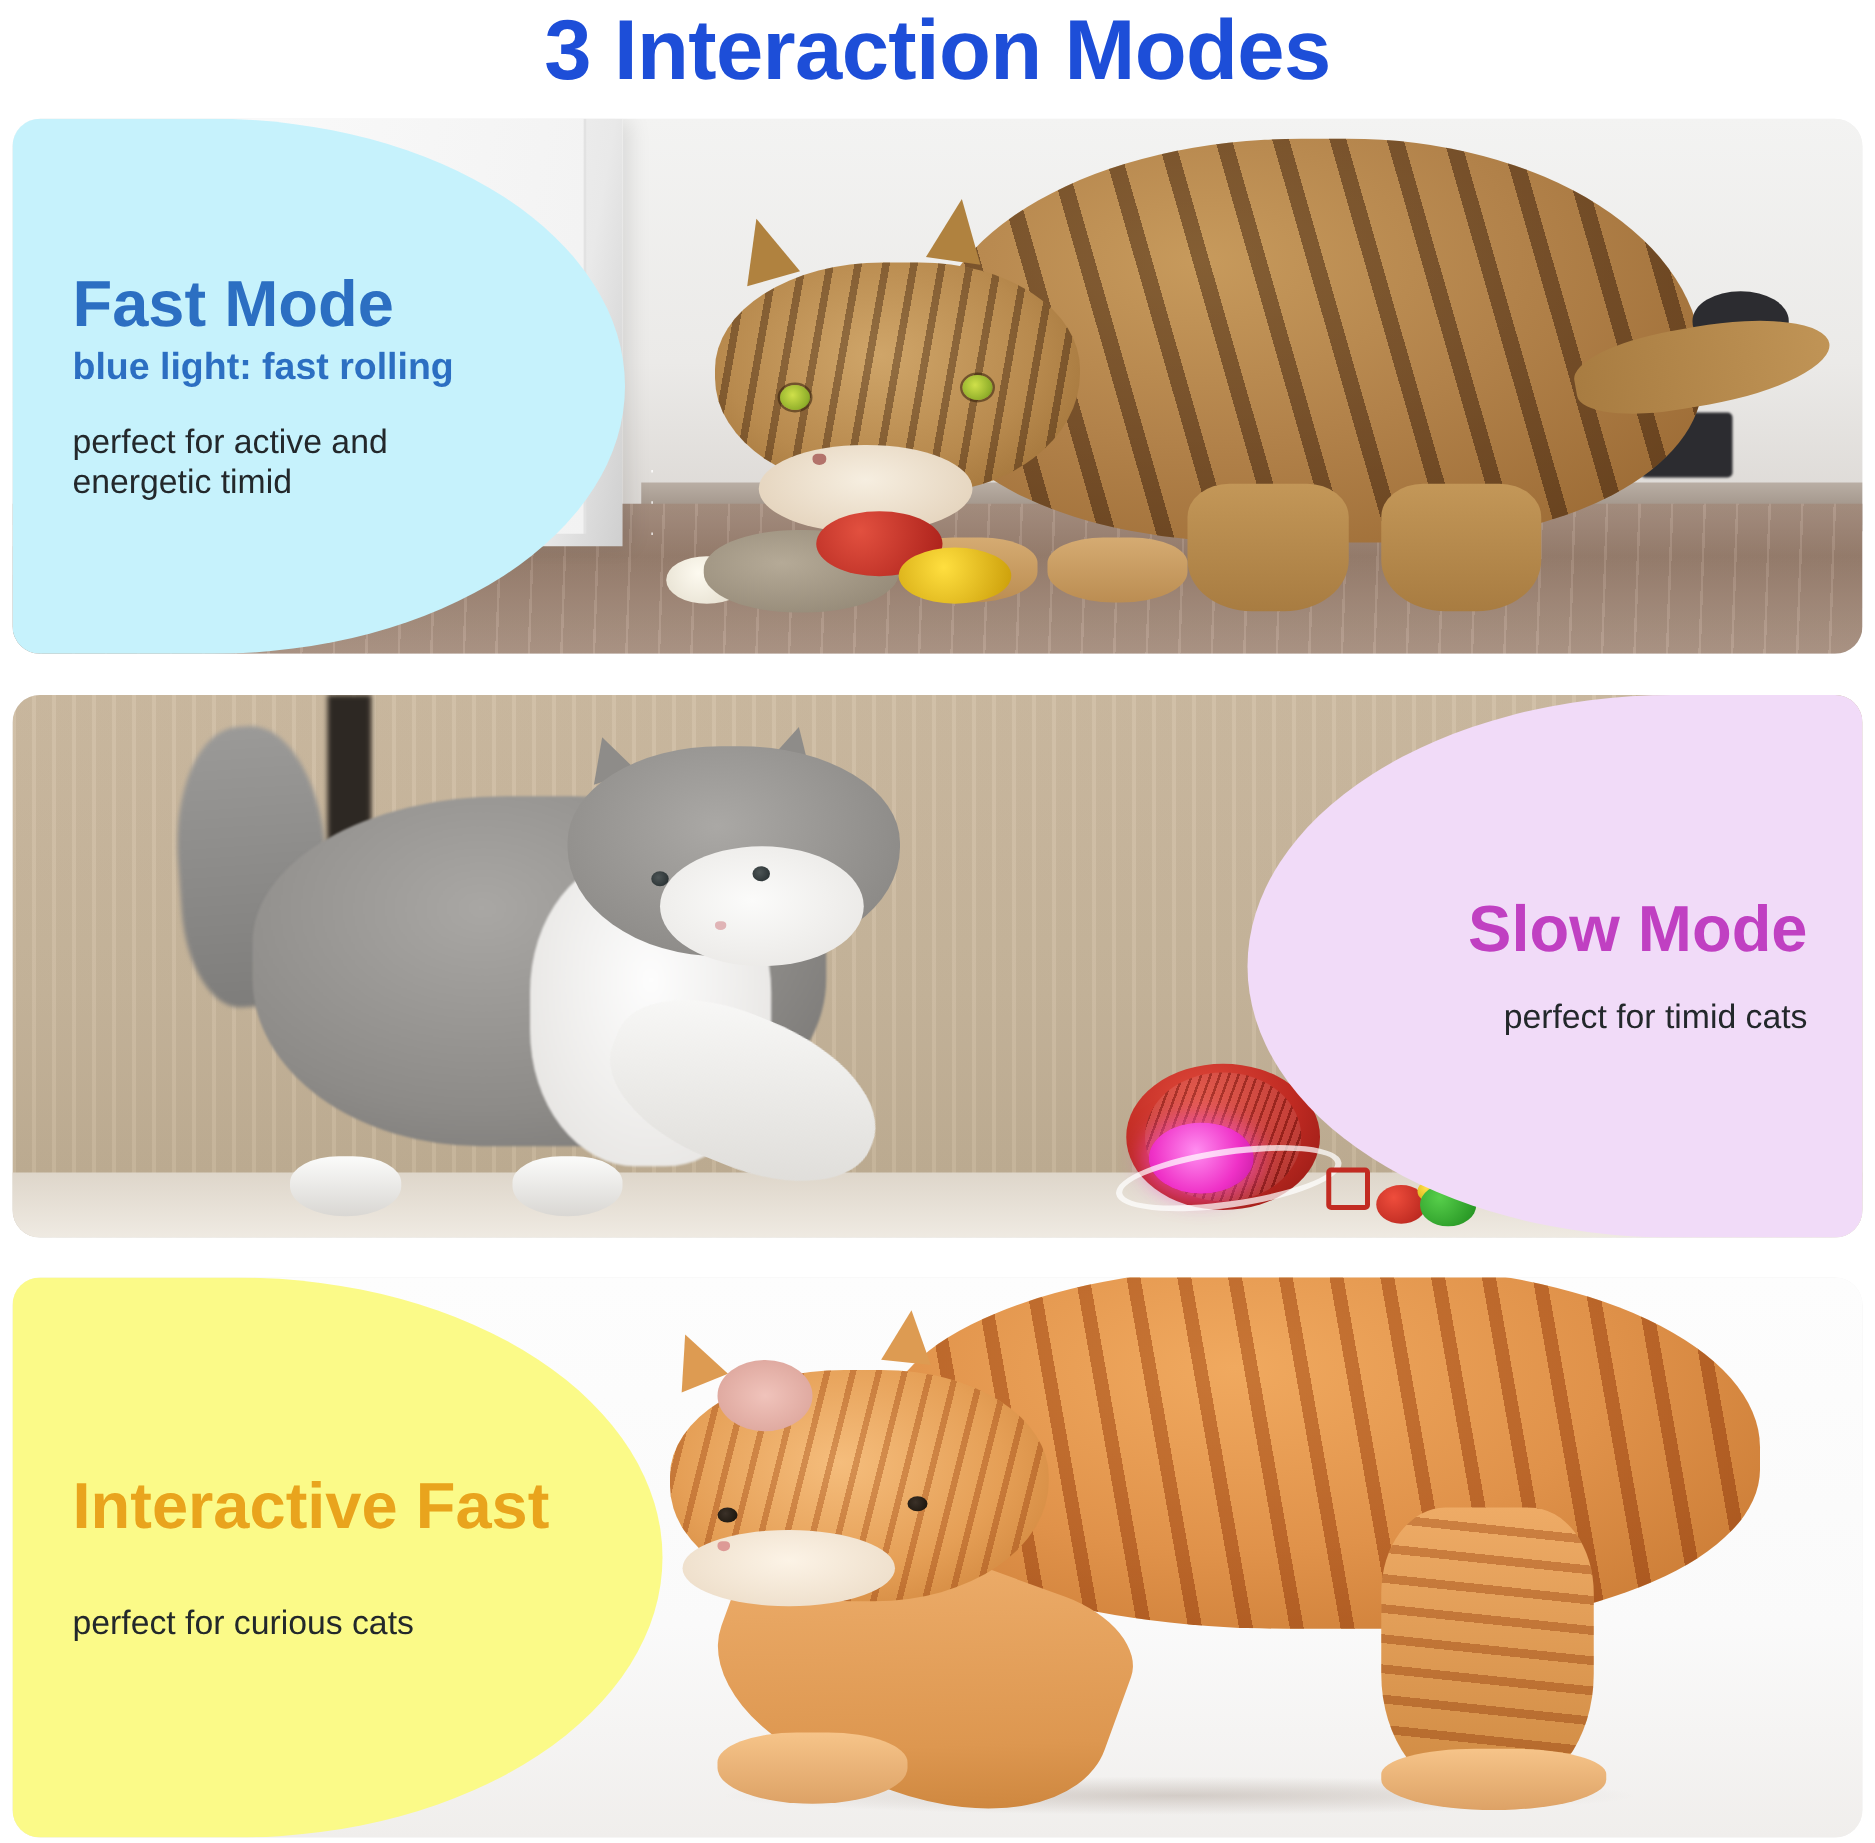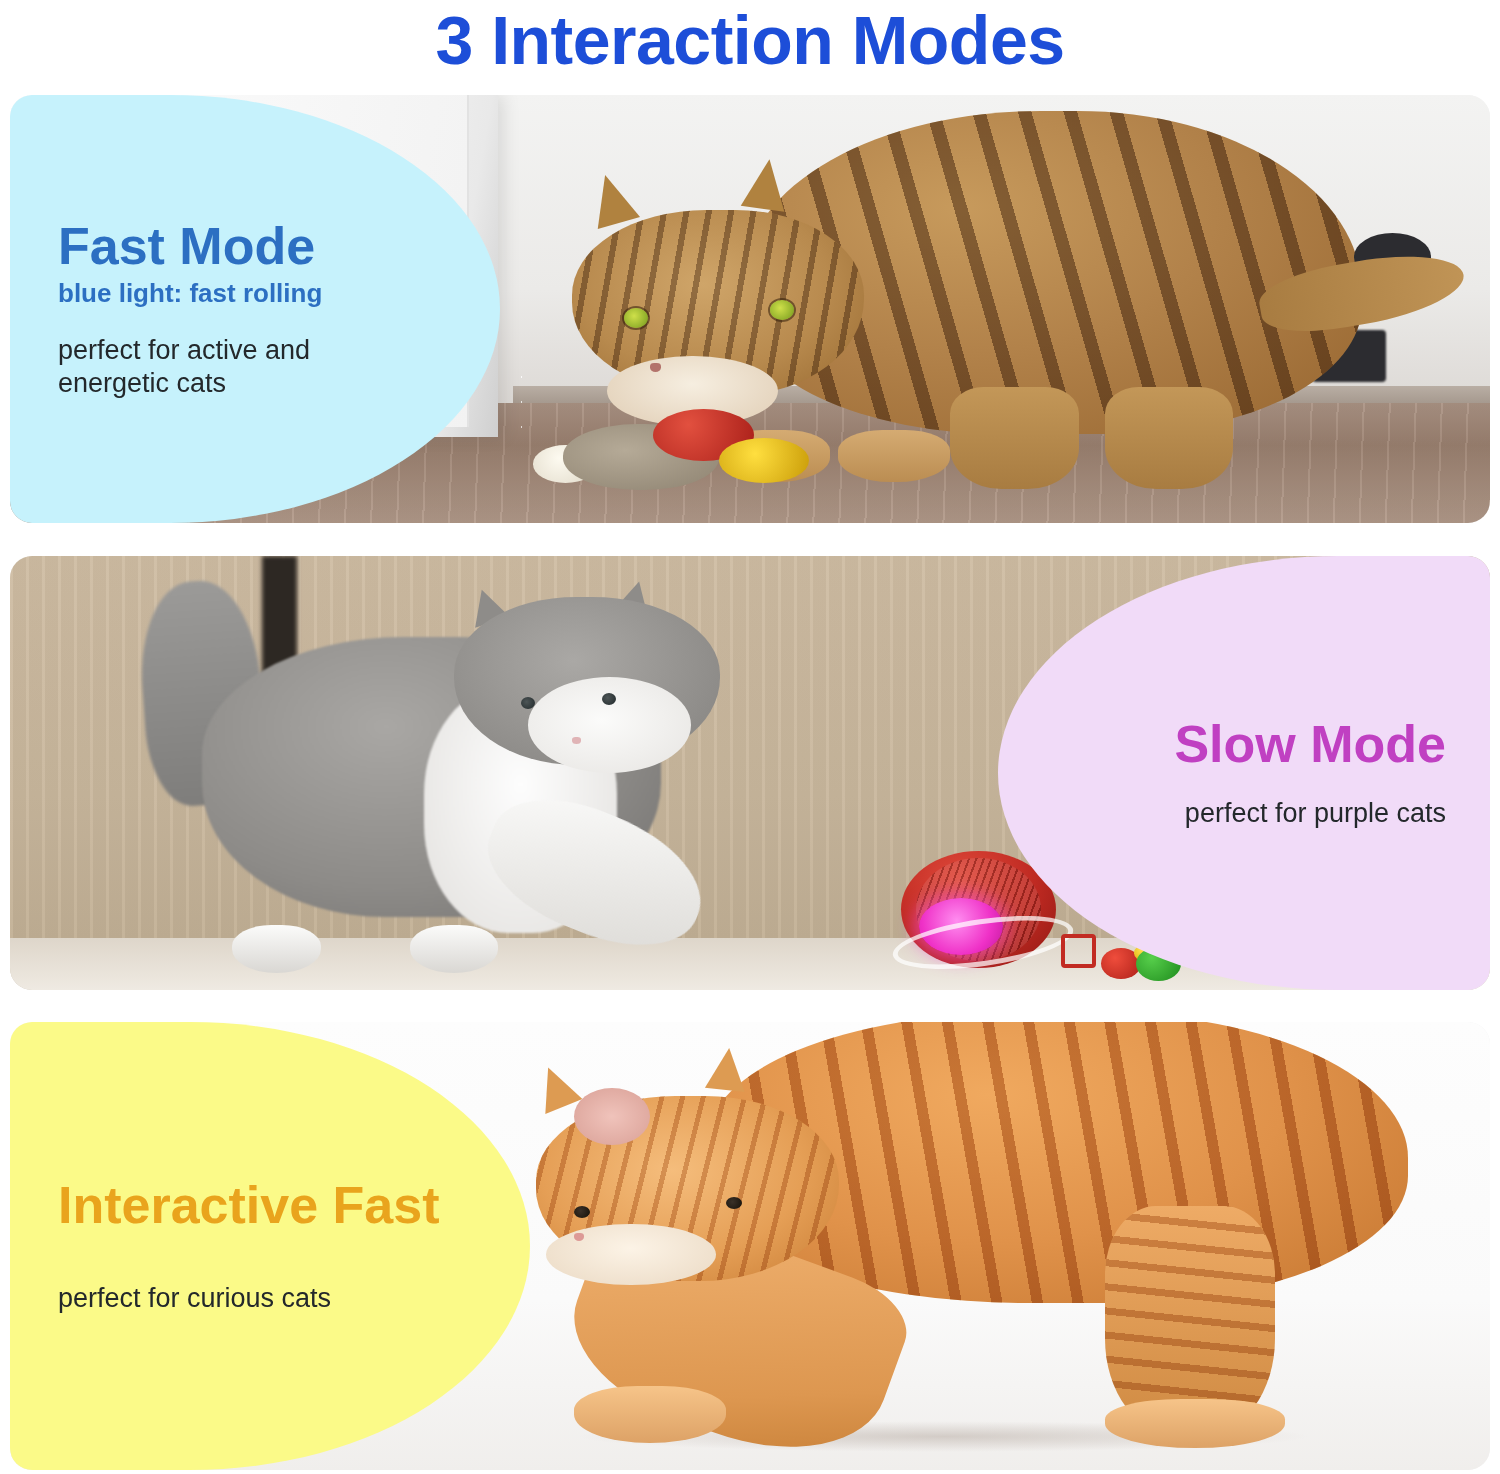--- a/index.html
+++ b/index.html
@@ -412,21 +412,21 @@
     border-radius: 20px 340px 340px 20px / 20px 224px 224px 20px;
   }
 
   .mode-title {
     font-size: 52px;
     font-weight: bold;
     line-height: 1.05;
     white-space: nowrap;
   }
   .mode-sub {
-    font-size: 26px;
+    font-size: 30px;
     font-weight: bold;
     line-height: 1.12;
     margin-top: 6px;
   }
   .mode-desc {
     font-size: 27px;
     font-weight: normal;
     color: #23282b;
     line-height: 1.2;
     margin-top: 26px;
@@ -476,21 +476,21 @@
       <div class="p1-toy-white"></div>
       <div class="p1-toy-fur"></div>
       <div class="p1-toy-ball"></div>
       <div class="p1-toy-pom"></div>
     </div>
   </div>
 
   <div class="label-shape shape-left" id="shape-fast">
     <div class="mode-title">Fast Mode</div>
     <div class="mode-sub">blue light: fast rolling</div>
-    <div class="mode-desc">perfect for active and energetic cats</div>
+    <div class="mode-desc">perfect for active and energetic timid</div>
   </div>
 </div>
 
 <div class="panel" id="panel-2">
   <div class="photo">
     <div class="p2-wall"></div>
     <div class="p2-pole"></div>
     <div class="p2-floor"></div>
     <div class="p2-cat">
       <div class="p2-tail"></div>
@@ -513,21 +513,21 @@
       <div class="p2-toy-ring"></div>
       <div class="p2-toy-clip"></div>
       <div class="p2-bell-r"></div>
       <div class="p2-bell-y"></div>
       <div class="p2-bell-g"></div>
     </div>
   </div>
 
   <div class="label-shape shape-right" id="shape-slow">
     <div class="mode-title">Slow Mode</div>
-    <div class="mode-desc">perfect for purple cats</div>
+    <div class="mode-desc">perfect for timid cats</div>
   </div>
 </div>
 
 <div class="panel" id="panel-3">
   <div class="photo">
     <div class="p3-bg"></div>
     <div class="p3-cat">
       <div class="p3-shadow"></div>
       <div class="p3-body"></div>
       <div class="p3-backleg"></div>

